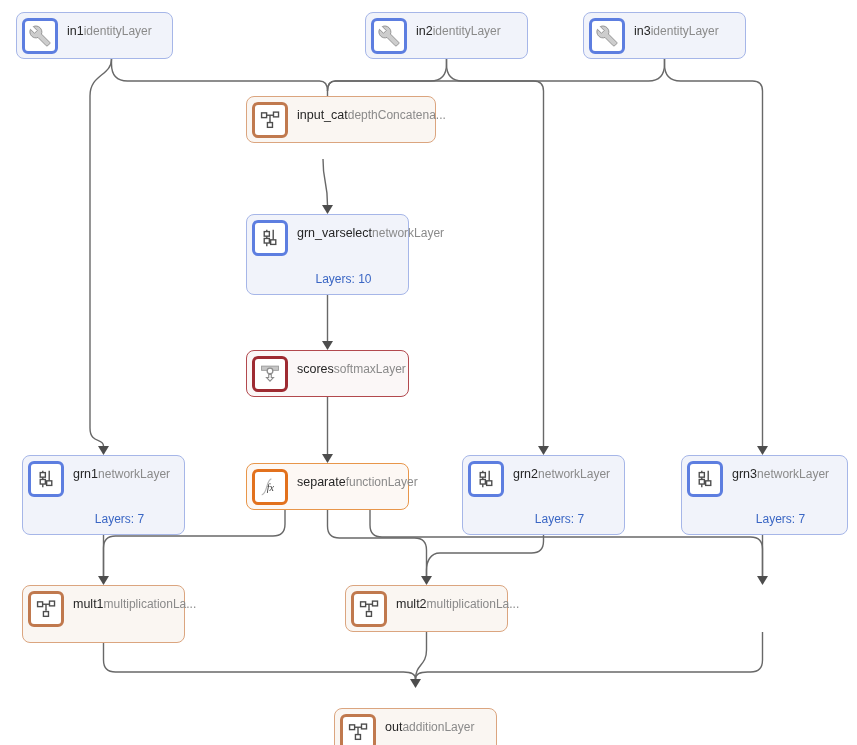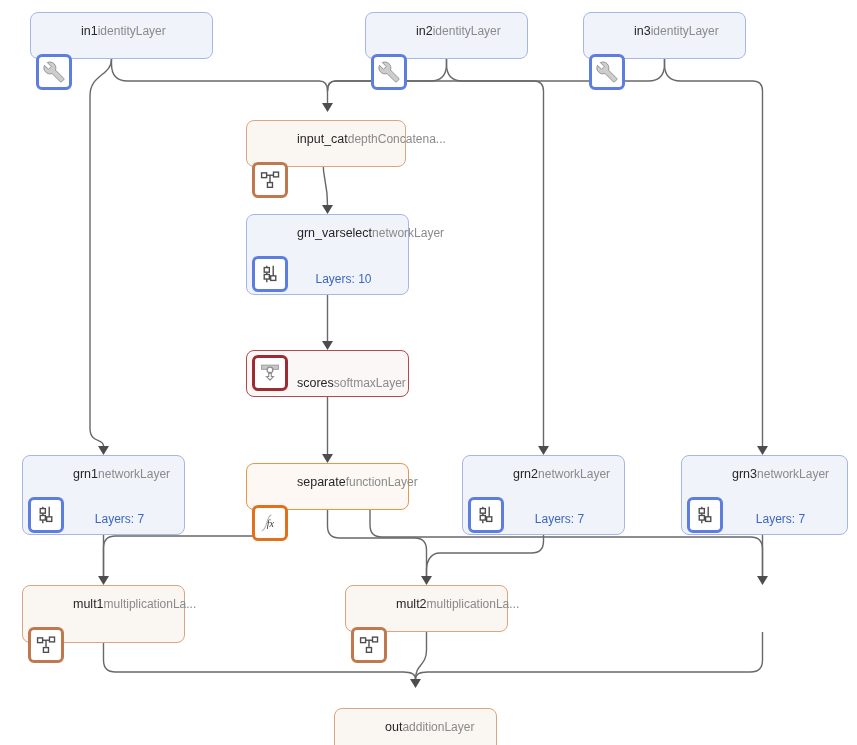--- a/index.html
+++ b/index.html
@@ -6,25 +6,25 @@
   .canvas{position:relative;width:857px;height:745px;background:#ffffff;
           font-family:"Liberation Sans",sans-serif;overflow:hidden;}
   svg.edges{position:absolute;left:0;top:0;}
   .edge{fill:none;stroke:#686868;stroke-width:1.4;}
   .ah{fill:#4d4d4d;stroke:none;}
 
   .node{position:absolute;border:1px solid;border-radius:8px;box-sizing:border-box;
         display:flex;padding:5px;gap:9px;cursor:pointer;}
   .n-blue  {background:#f1f3fa;border-color:#a6b6e8;}
   .n-tan   {background:#faf6f2;border-color:#dba57f;}
-  .n-red   {background:#fbf7f7;border-color:#b2494e;align-items:flex-end;}
+  .n-red   {background:#fbf7f7;border-color:#b2494e;}
   .n-orange{background:#fdf8f4;border-color:#e8964a;}
 
   .ico{width:36px;height:36px;border-radius:6px;border:3.5px solid;background:#fff;
-       box-sizing:border-box;display:flex;align-items:center;justify-content:center;flex:0 0 auto;margin-top:36px;}
+       box-sizing:border-box;display:flex;align-items:center;justify-content:center;flex:0 0 auto;}
   .ic-blue  {border-color:#5d7ee0;}
   .ic-tan   {border-color:#c0794e;}
   .ic-red   {border-color:#9e2b32;}
   .ic-orange{border-color:#e2711d;}
 
   .txt{padding-top:3px;min-width:0;}
   .nm{font-size:12.5px;color:#262626;line-height:1.3;white-space:nowrap;}
   .tp{font-size:12px;color:#8a8a8a;line-height:1.25;white-space:nowrap;overflow:hidden;}
   .layers{position:absolute;left:0;right:0;bottom:8px;text-align:center;
           font-size:12px;color:#3a66c4;padding-left:32px;}
@@ -60,21 +60,21 @@
     <polygon class="ah" points="322,454 333,454 327.5,463"></polygon>
     <polygon class="ah" points="98,446 109,446 103.5,455"></polygon>
     <polygon class="ah" points="538,446 549,446 543.5,455"></polygon>
     <polygon class="ah" points="757,446 768,446 762.5,455"></polygon>
     <polygon class="ah" points="98,576 109,576 103.5,585"></polygon>
     <polygon class="ah" points="421,576 432,576 426.5,585"></polygon>
     <polygon class="ah" points="757,576 768,576 762.5,585"></polygon>
     <polygon class="ah" points="410,679 421,679 415.5,688"></polygon>
   </svg>
 
-  <div class="node n-blue" style="left:30px;top:12px;width:183px;height:47px">
+  <div class="node n-blue" style="left:16px;top:12px;width:157px;height:47px">
     <span class="ico ic-blue">
       <svg width="22" height="22" viewBox="0 0 24 24">
           <path d="M22.7 19l-9.1-9.1c.9-2.3.4-5-1.5-6.9-2-2-5-2.4-7.4-1.3L9 6 6 9 1.6 4.7C.4 7.1.9 10.1 2.9 12.1c1.9 1.9 4.6 2.4 6.9 1.5l9.1 9.1c.4.4 1 .4 1.4 0l2.3-2.3c.5-.4.5-1.1.1-1.4z" fill="#cdcdcd" stroke="#8d8d8d" stroke-width="1"></path>
         </svg>
     </span>
     <span class="txt"><span class="nm">in1</span><span class="tp">identityLayer</span></span>
   </div>
 
   <div class="node n-blue" style="left:365px;top:12px;width:163px;height:47px">
     <span class="ico ic-blue">
@@ -87,21 +87,21 @@
 
   <div class="node n-blue" style="left:583px;top:12px;width:163px;height:47px">
     <span class="ico ic-blue">
       <svg width="22" height="22" viewBox="0 0 24 24">
           <path d="M22.7 19l-9.1-9.1c.9-2.3.4-5-1.5-6.9-2-2-5-2.4-7.4-1.3L9 6 6 9 1.6 4.7C.4 7.1.9 10.1 2.9 12.1c1.9 1.9 4.6 2.4 6.9 1.5l9.1 9.1c.4.4 1 .4 1.4 0l2.3-2.3c.5-.4.5-1.1.1-1.4z" fill="#cdcdcd" stroke="#8d8d8d" stroke-width="1"></path>
         </svg>
     </span>
     <span class="txt"><span class="nm">in3</span><span class="tp">identityLayer</span></span>
   </div>
 
-  <div class="node n-tan" style="left:246px;top:120px;width:160px;height:47px">
+  <div class="node n-tan" style="left:246px;top:96px;width:190px;height:47px">
     <span class="ico ic-tan">
       <svg width="22" height="22" viewBox="0 0 24 24">
           <g fill="none" stroke="#4d4d4d" stroke-width="1.5">
             <path d="M8.3 6.8 H16"></path>
             <path d="M12 6.8 V14.8"></path>
           </g>
           <g fill="#fff" stroke="#4d4d4d" stroke-width="1.5">
             <rect x="2.8" y="4.2" width="5.5" height="5.2"></rect>
             <rect x="15.8" y="3.4" width="5.5" height="5.2"></rect>
             <rect x="9.2" y="14.8" width="5.5" height="5.2"></rect>

